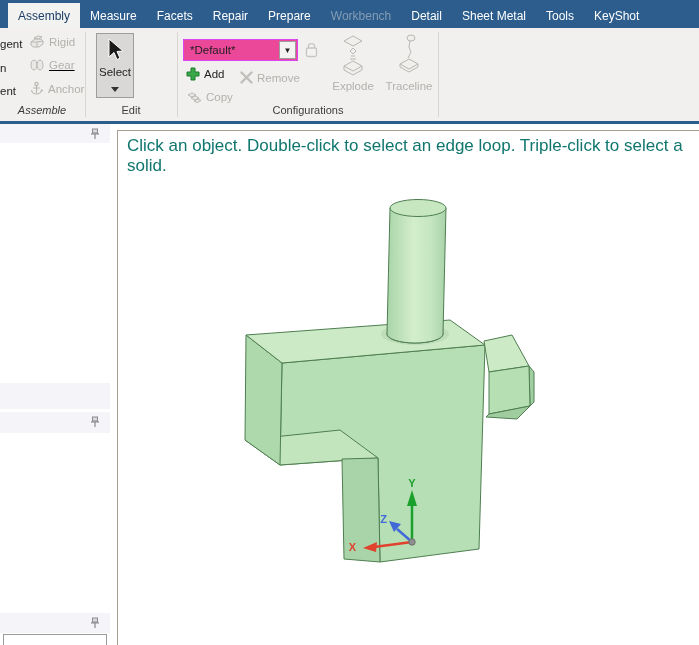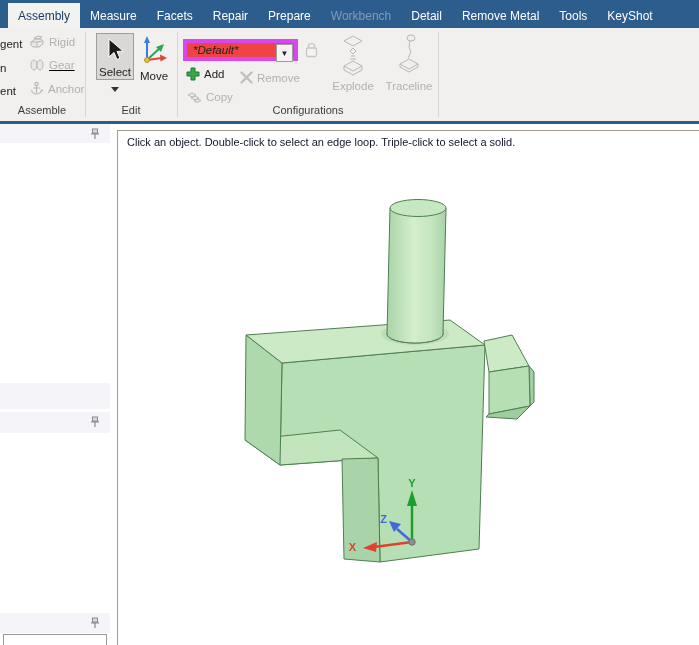--- a/index.html
+++ b/index.html
@@ -16,53 +16,53 @@
   .tab.disabled { color:#859cb4; }
 
   
   #ribbon { left:0; top:28px; width:699px; height:93px; background:#f1f0ee; }
   .vsep { position:absolute; top:4px; bottom:4px; width:1px; background:#d9d6d1; }
   .grouplabel { position:absolute; top:76px; font-size:11px; color:#3c3c3c; text-align:center; }
   .rlabel { font-size:11.5px; color:#1e1e1e; white-space:nowrap; }
   .rlabel.dis { color:#b3b1ad; }
   #accentline { left:0; top:121px; width:699px; height:3px; background:#2c5d8c; }
 
-  .selectbtn { position:absolute; left:96px; top:5px; width:38px; height:47px;
+  .selectbtn { position:absolute; left:96px; top:5px; width:38px; height:65px;
                background:#d9d8d6; border:1px solid #9d9d9d; text-align:center; }
   .movebtn { position:absolute; left:137px; top:6px; width:34px; height:60px; text-align:center; }
 
-  .combo { position:absolute; left:183px; top:11px; width:115px; height:22px; background:#ef4444;
-           border:4px solid #d946ef; font-size:11.5px; color:#1e1e1e;
-           display:flex; align-items:center; padding-left:6px;font-style:italic; }
+  .combo { position:absolute; left:183px; top:11px; width:115px; height:22px; background:#ec4899;
+           border:1px solid #d946ef; font-size:11.5px; color:#1e1e1e;
+           display:flex; align-items:center; padding-left:6px; }
   .combobtn { position:absolute; right:1px; top:1px; width:17px; height:18px; background:#f4f3f1;
               border:1px solid #9d9d9d; font-size:8px; color:#222; display:flex;
               align-items:center; justify-content:center; }
   .rbtn { position:absolute; display:flex; align-items:center; gap:4px; }
 
   
   .band { position:absolute; left:0; width:110px; background:#f4f4f9; }
   .pin { position:absolute; right:10px; }
 
   
   #viewport { left:117px; top:130px; width:584px; height:517px; background:#fff;
               border:1px solid #a69f8f; }
-  #statusline { left:127px; top:136px; width:560px; font-size:11px; color:#0f172a; }
+  #statusline { left:127px; top:136px; width:560px; font-size:17px; color:#0f766e; }
 </style>
 </head>
 <body>
 
 <div id="tabbar" class="abs">
   <div class="tab active">Assembly</div>
   <div class="tab">Measure</div>
   <div class="tab">Facets</div>
   <div class="tab">Repair</div>
   <div class="tab">Prepare</div>
   <div class="tab disabled">Workbench</div>
   <div class="tab">Detail</div>
-  <div class="tab">Remove Metal</div>
+  <div class="tab">Sheet Metal</div>
   <div class="tab">Tools</div>
   <div class="tab">KeyShot</div>
 </div>
 
 <div id="ribbon" class="abs">
 
   <div class="rlabel abs" style="left:0;top:10px;">gent</div>
   <div class="rlabel abs" style="left:0;top:34px;">n</div>
   <div class="rlabel abs" style="left:0;top:57px;">ent</div>
 
@@ -80,44 +80,32 @@
     </svg>
     <span class="rlabel dis">Gear</span>
   </div>
   <div class="rbtn" style="left:29px;top:53px;">
     <svg width="15" height="15" viewBox="0 0 15 15">
       <circle cx="7.5" cy="3" r="1.6" fill="none" stroke="#b9b7b3" stroke-width="1.2"></circle>
       <path d="M7.5 4.6 V12 M4 7 H11 M2.5 9 C3 11.5 5 13 7.5 13 C10 13 12 11.5 12.5 9 L14 10" fill="none" stroke="#b9b7b3" stroke-width="1.2"></path>
     </svg>
     <span class="rlabel dis">Anchor</span>
   </div>
-  <div class="grouplabel" style="left:0;width:84px;">Assemble</div>
+  <div class="grouplabel" style="left:0;width:84px;font-style:italic;">Assemble</div>
 
   <div class="vsep" style="left:85px;"></div>
 
   <div class="selectbtn">
     <svg width="20" height="24" viewBox="0 0 20 24" style="margin-top:4px;">
       <path d="M4 1 L4 19 L9 14.5 L12 21.5 L15 20.2 L12 13.5 L18 13 Z" fill="#1b1b1b" stroke="#fff" stroke-width="1"></path>
     </svg>
     <div class="rlabel">Select</div>
     <svg width="8" height="5" viewBox="0 0 8 5">
       <path d="M0 0 L8 0 L4 5 Z" fill="#333"></path>
     </svg>
-  </div>
-  <div class="movebtn">
-    <svg width="30" height="32" viewBox="0 0 30 32">
-      <path d="M8 26 L8 8" stroke="#3b7dd8" stroke-width="2"></path>
-      <path d="M8 2 L5 9 L11 9 Z" fill="#3b7dd8"></path>
-      <path d="M8 26 L21 14" stroke="#2da44e" stroke-width="2"></path>
-      <path d="M25 10 L17 13 L22 18 Z" fill="#2da44e"></path>
-      <path d="M8 26 L23 24" stroke="#d84a3a" stroke-width="2"></path>
-      <path d="M28 24 L21 20.5 L21.5 27.5 Z" fill="#d84a3a"></path>
-      <circle cx="8" cy="26" r="2.4" fill="#e8c832" stroke="#a98f1e"></circle>
-    </svg>
-    <div class="rlabel">Move</div>
   </div>
   <div class="grouplabel" style="left:86px;width:90px;">Edit</div>
 
   <div class="vsep" style="left:177px;"></div>
 
   <div class="combo">
     <span>*Default*</span>
     <span class="combobtn">▼</span>
   </div>
   <svg class="abs" style="left:304px;top:12px;" width="15" height="20" viewBox="0 0 15 20">

